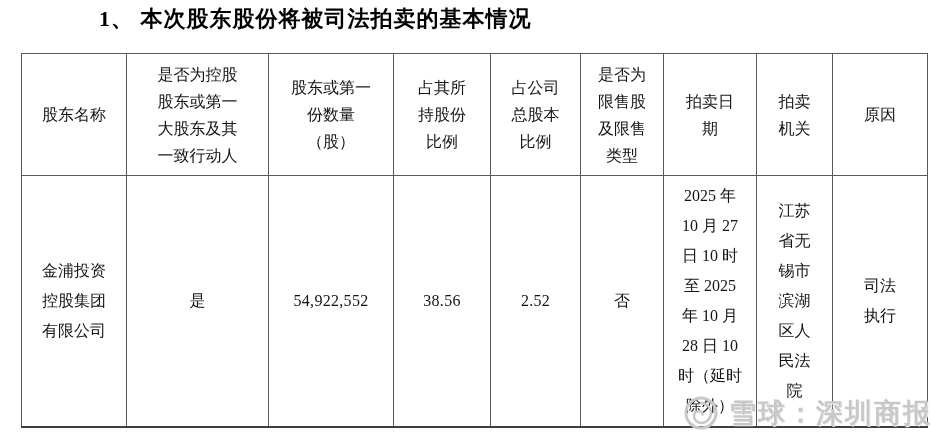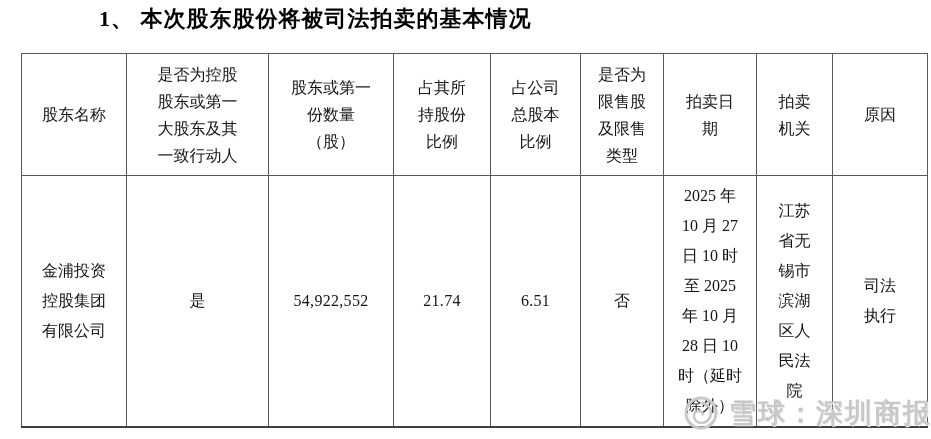--- a/index.html
+++ b/index.html
@@ -80,22 +80,22 @@
       <td class="pre">原因</td>
     </tr>
   </thead>
   <tbody>
     <tr>
       <td class="pre">金浦投资
 控股集团
 有限公司</td>
       <td>是</td>
       <td class="num">54,922,552</td>
-      <td class="num">21.74</td>
-      <td class="num">6.51</td>
+      <td class="num">38.56</td>
+      <td class="num">2.52</td>
       <td>否</td>
       <td class="pre">2025 年
 10 月 27
 日 10 时
 至 2025
 年 10 月
 28 日 10
 时（延时
 除外）</td>
       <td class="pre">江苏

